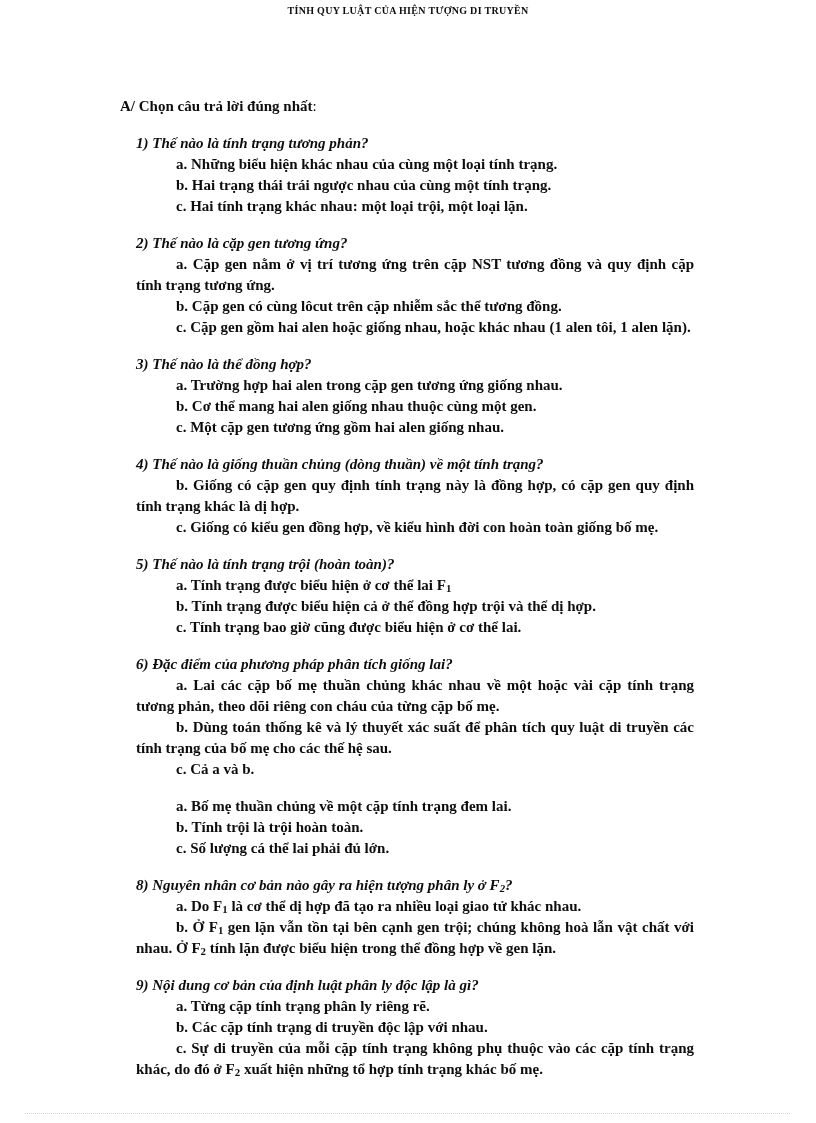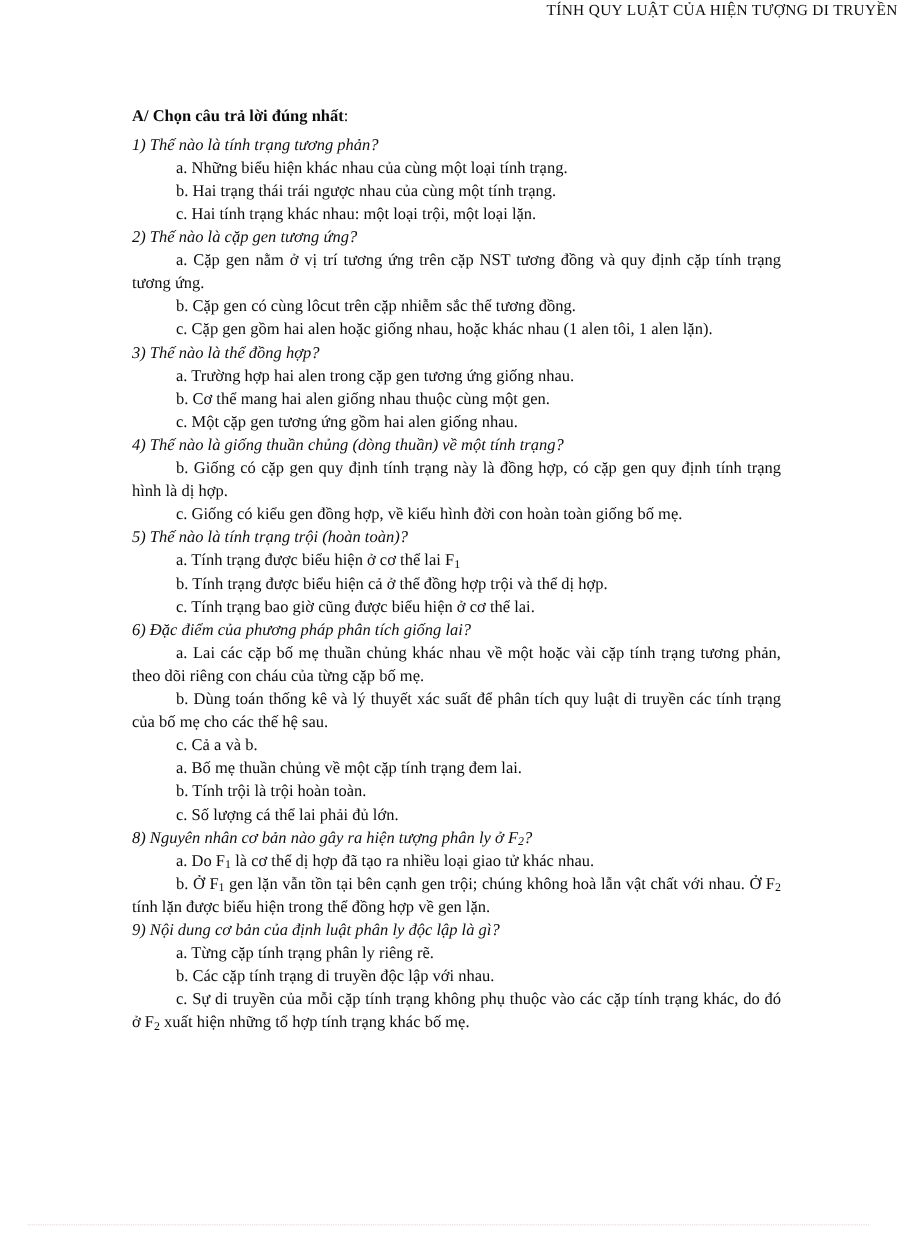--- a/index.html
+++ b/index.html
@@ -28,41 +28,42 @@
   }
 
   .content {
     position: absolute;
     left: 120px;
     top: 96px;
     width: 590px;
   }
 
   .doc-title {
-    text-align: right;
-    font-size: 14px;
+    text-align: center;
+    font-size: 10px;
     letter-spacing: 0.3px;
     line-height: 21px;
     margin: 0 0 9px 0;
-    font-weight: normal;
+    font-weight: bold;
     white-space: nowrap;
   }
 
   .section-head {
     font-size: 15px;
     font-weight: bold;
     line-height: 21px;
     margin: 0 0 5px 0;
   }
   .section-head .tail {
     font-weight: normal;
   }
 
   .q-block {
-    margin: 0;
+    margin: 16px;
+    font-weight: bold;
   }
 
   .q-text {
     font-style: italic;
     font-size: 15px;
     line-height: 21px;
     margin: 0;
     text-indent: 0;
   }
 
@@ -123,21 +124,21 @@
           <p class="opt">c.  Cặp gen gồm hai alen hoặc giống nhau, hoặc khác nhau (1 alen tôi, 1 alen lặn).</p>
         </div>
         <div class="q-block">
           <p class="q-text">3) Thế nào là thể đồng hợp?</p>
           <p class="opt">a.  Trường hợp hai alen trong cặp gen tương ứng giống nhau.</p>
           <p class="opt">b.  Cơ thể mang hai alen giống nhau thuộc cùng một gen.</p>
           <p class="opt">c.  Một cặp gen tương ứng gồm hai alen giống nhau.</p>
         </div>
         <div class="q-block">
           <p class="q-text">4) Thế nào là giống thuần chủng (dòng thuần) về một tính trạng?</p>
-          <p class="opt">b.  Giống có cặp gen quy định tính trạng này là đồng hợp, có cặp gen quy định tính trạng hình là dị hợp.</p>
+          <p class="opt">b.  Giống có cặp gen quy định tính trạng này là đồng hợp, có cặp gen quy định tính trạng khác là dị hợp.</p>
           <p class="opt">c.  Giống có kiểu gen đồng hợp, về kiểu hình đời con hoàn toàn giống bố mẹ.</p>
         </div>
         <div class="q-block">
           <p class="q-text">5) Thế nào là tính trạng trội (hoàn toàn)?</p>
           <p class="opt">a.  Tính trạng được biểu hiện ở cơ thể lai F<sub>1</sub></p>
           <p class="opt">b.  Tính trạng được biểu hiện cả ở thể đồng hợp trội và thể dị hợp.</p>
           <p class="opt">c.  Tính trạng bao giờ cũng được biểu hiện ở cơ thể lai.</p>
         </div>
         <div class="q-block">
           <p class="q-text">6) Đặc điểm của phương pháp phân tích giống lai?</p>

